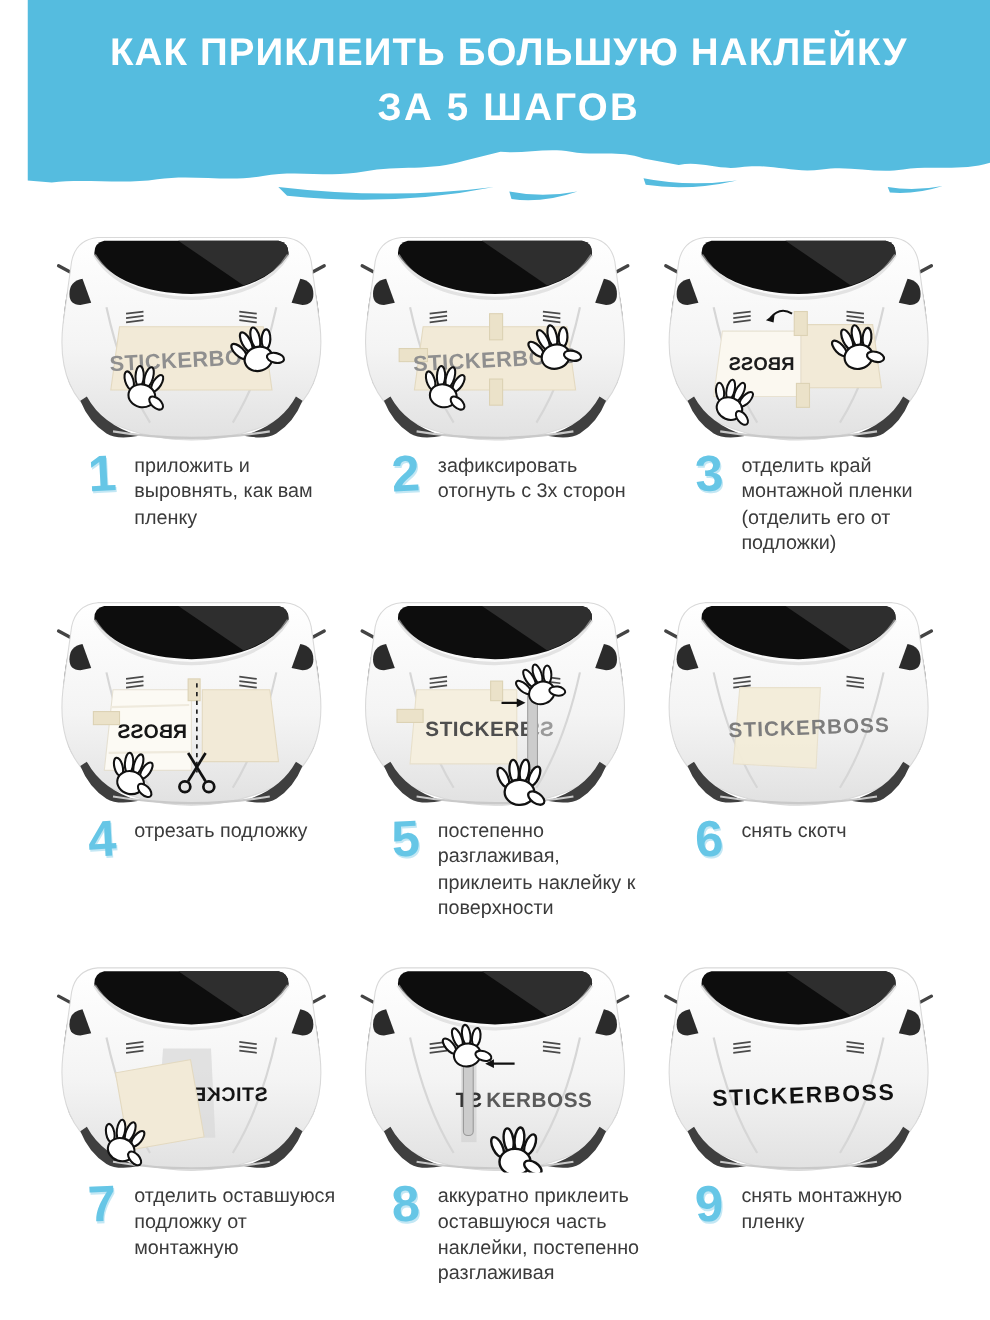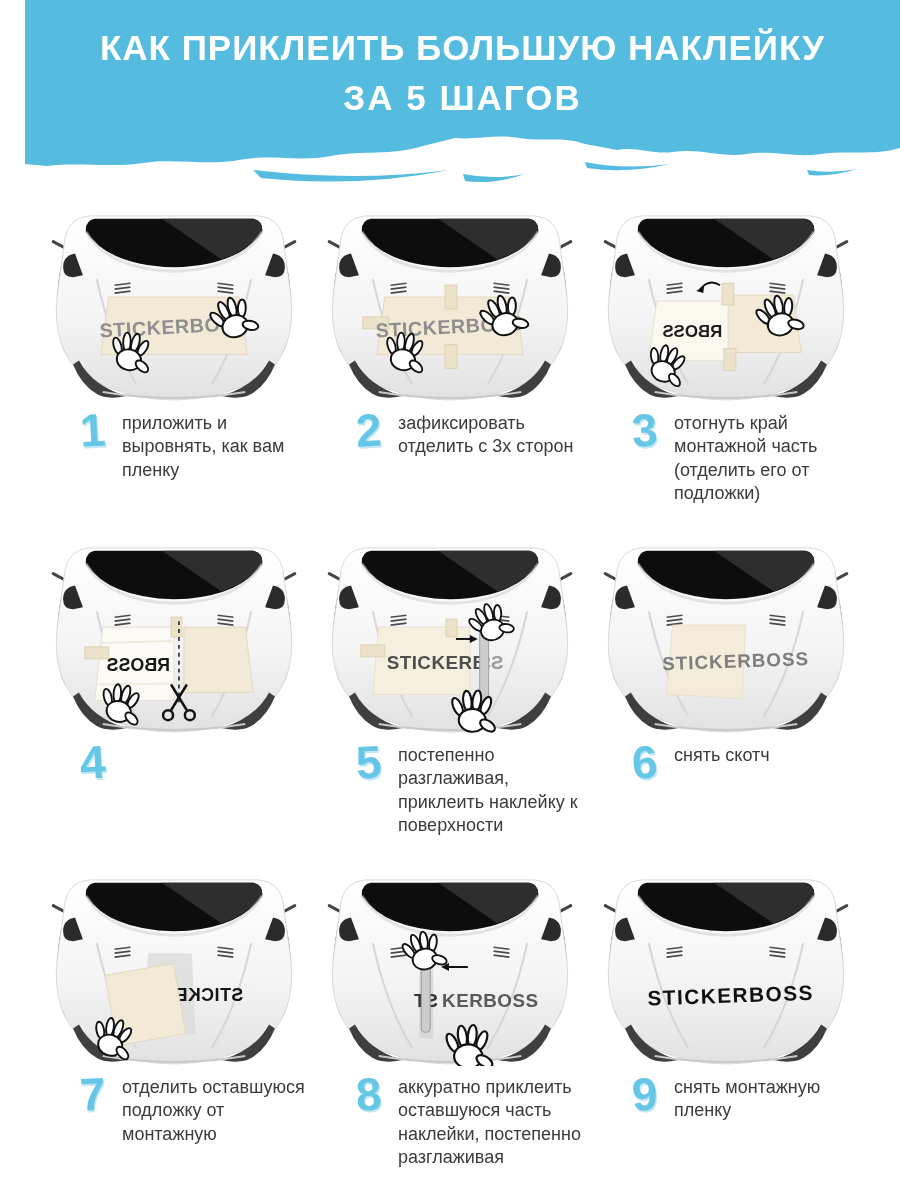--- a/index.html
+++ b/index.html
@@ -119,21 +119,21 @@
         <text class="stk" x="130" y="131" text-anchor="middle" font-size="20" fill="#8f8f8f" letter-spacing="0.5" transform="rotate(-3 130 131)">STICKERBOSS</text>
         <g transform="translate(152,80) rotate(-18 30 30)">
             <use href="#hand"></use>
           </g>
         <g transform="translate(56,118) rotate(12 30 30) scale(0.95)">
             <use href="#hand"></use>
           </g>
       </svg>
       <div class="caption">
         <div class="num">2</div>
-        <p class="cap">зафиксировать отделить с 3х сторон</p>
+        <p class="cap">зафиксировать отогнуть с 3х сторон</p>
       </div>
     </div>
 
     <div class="cell">
       <svg class="car" width="258" height="198" viewBox="0 0 260 200">
         <use href="#car-base"></use>
         <polygon points="132,92 198,92 206,150 132,150" fill="#F2EAD7" stroke="#e3d9c0"></polygon>
         <polygon points="60,98 132,98 132,158 52,158" fill="#FBF8F0" stroke="#e8e2d2"></polygon>
         <rect x="126" y="80" width="12" height="22" fill="#EBE2C9" stroke="#dcd2b4"></rect>
         <rect x="128" y="146" width="12" height="22" fill="#EBE2C9" stroke="#dcd2b4"></rect>
@@ -144,21 +144,21 @@
         </g>
         <g transform="translate(152,80) rotate(-15 30 30)">
             <use href="#hand"></use>
           </g>
         <g transform="translate(42,132) rotate(22 30 30) scale(0.92)">
             <use href="#hand"></use>
           </g>
       </svg>
       <div class="caption">
         <div class="num">3</div>
-        <p class="cap">отогнуть край монтажной часть (отделить его от подложки)</p>
+        <p class="cap">отделить край монтажной пленки (отделить его от подложки)</p>
       </div>
     </div>
 
     <div class="cell">
       <svg class="car" width="258" height="198" viewBox="0 0 260 200">
         <use href="#car-base"></use>
         <polygon points="58,92 130,92 130,166 50,166" fill="#FCFAF4" stroke="#e5e0d2"></polygon>
         <path d="M56,108 l72,-2 M54,150 l74,-1" stroke="#efeadd" stroke-width="2" fill="none"></path>
         <polygon points="140,92 202,92 210,158 140,158" fill="#F2EAD7" stroke="#e3d9c0"></polygon>
         <rect x="40" y="112" width="24" height="12" fill="#EBE2C9" stroke="#dcd2b4"></rect>
@@ -170,20 +170,21 @@
           <line x1="143" y1="176" x2="127" y2="150"></line>
           <circle cx="124" cy="181" r="5"></circle>
           <circle cx="146" cy="181" r="5"></circle>
         </g>
         <g transform="translate(48,138) rotate(14 30 30) scale(0.95)">
             <use href="#hand"></use>
           </g>
       </svg>
       <div class="caption">
         <div class="num">4</div>
+        <p class="cap">отрезать подложку</p>
       </div>
     </div>
 
     <div class="cell">
       <svg class="car" width="258" height="198" viewBox="0 0 260 200">
         <use href="#car-base"></use>
         <polygon points="58,92 150,92 150,160 52,160" fill="#F5EFDF" stroke="#e8e0cb"></polygon>
         <rect x="40" y="110" width="24" height="12" fill="#EBE2C9" stroke="#dcd2b4"></rect>
         <rect x="126" y="84" width="11" height="18" fill="#EBE2C9" stroke="#dcd2b4"></rect>
         <text class="stk" x="66" y="134" font-size="19" fill="#4e4e4e" letter-spacing="0.5">STICKERB</text>

